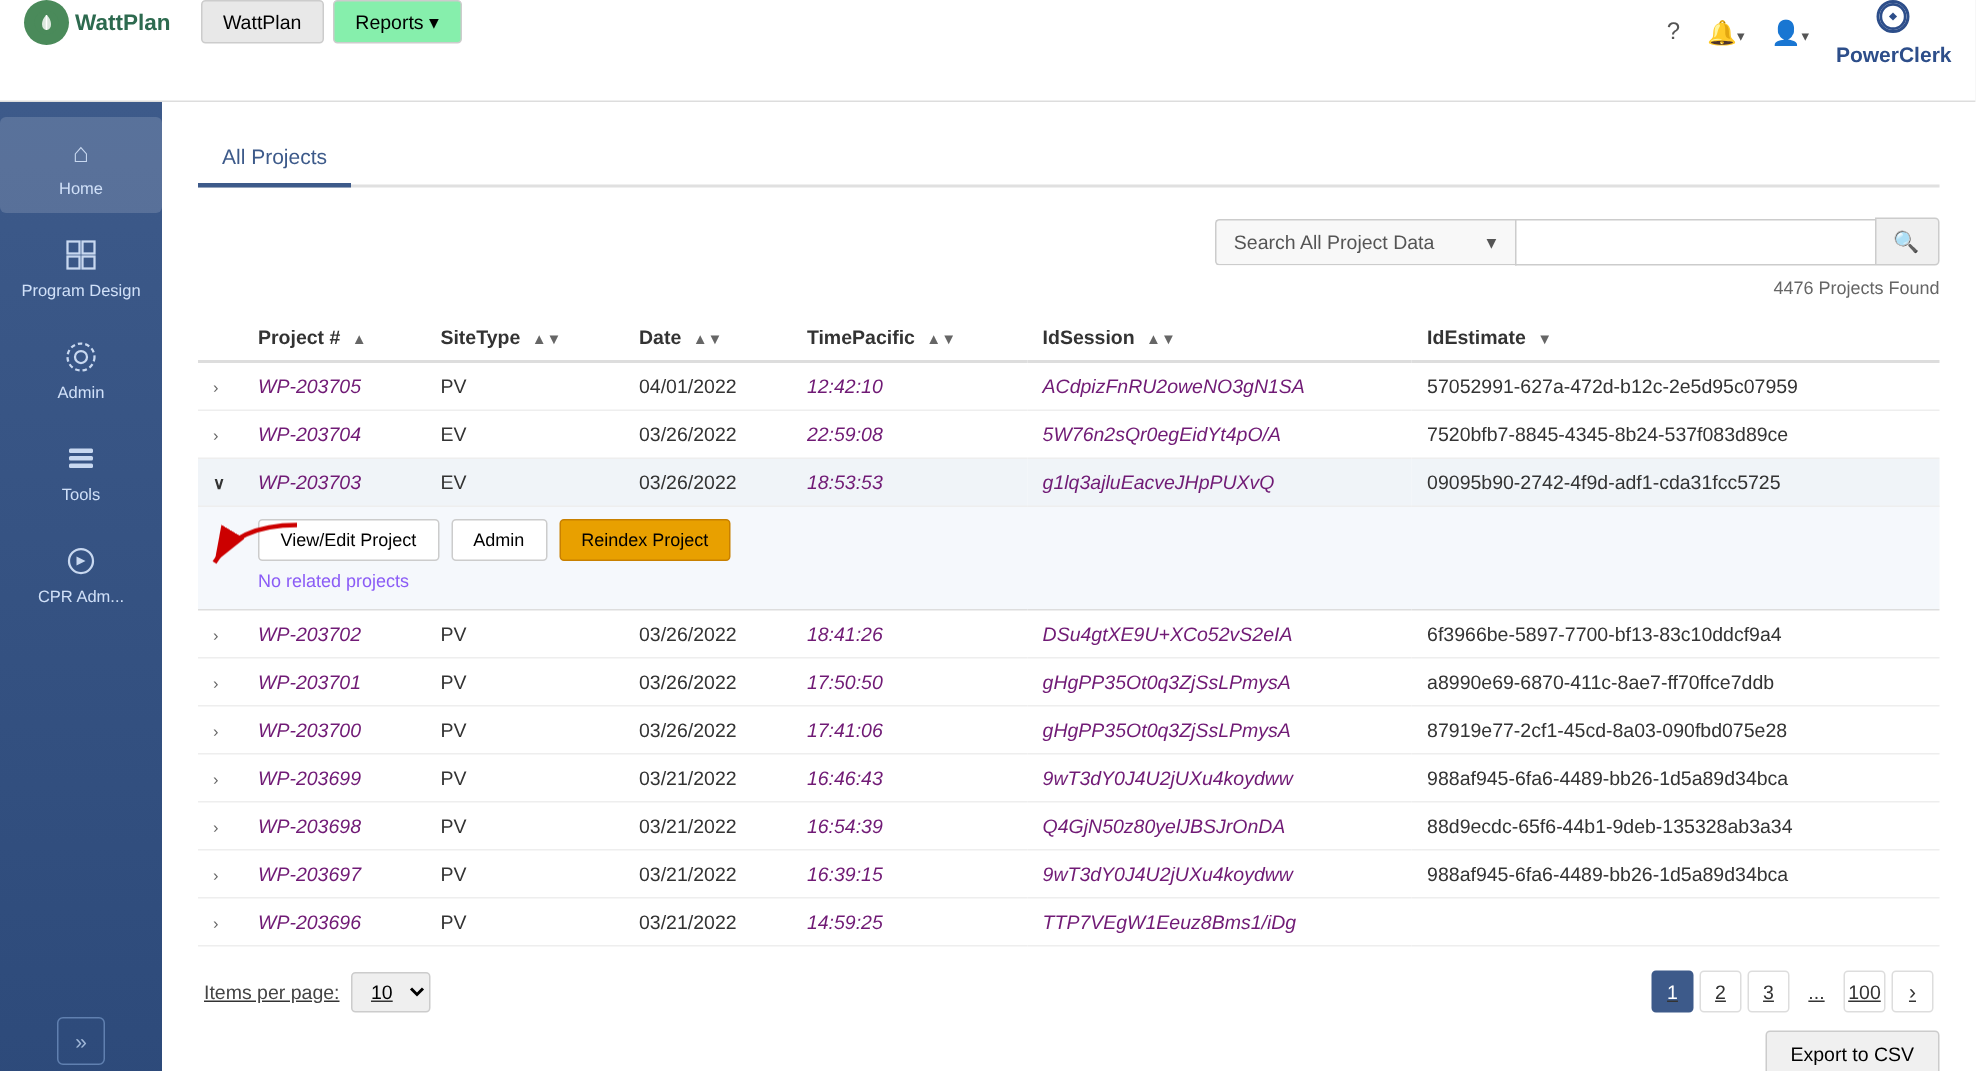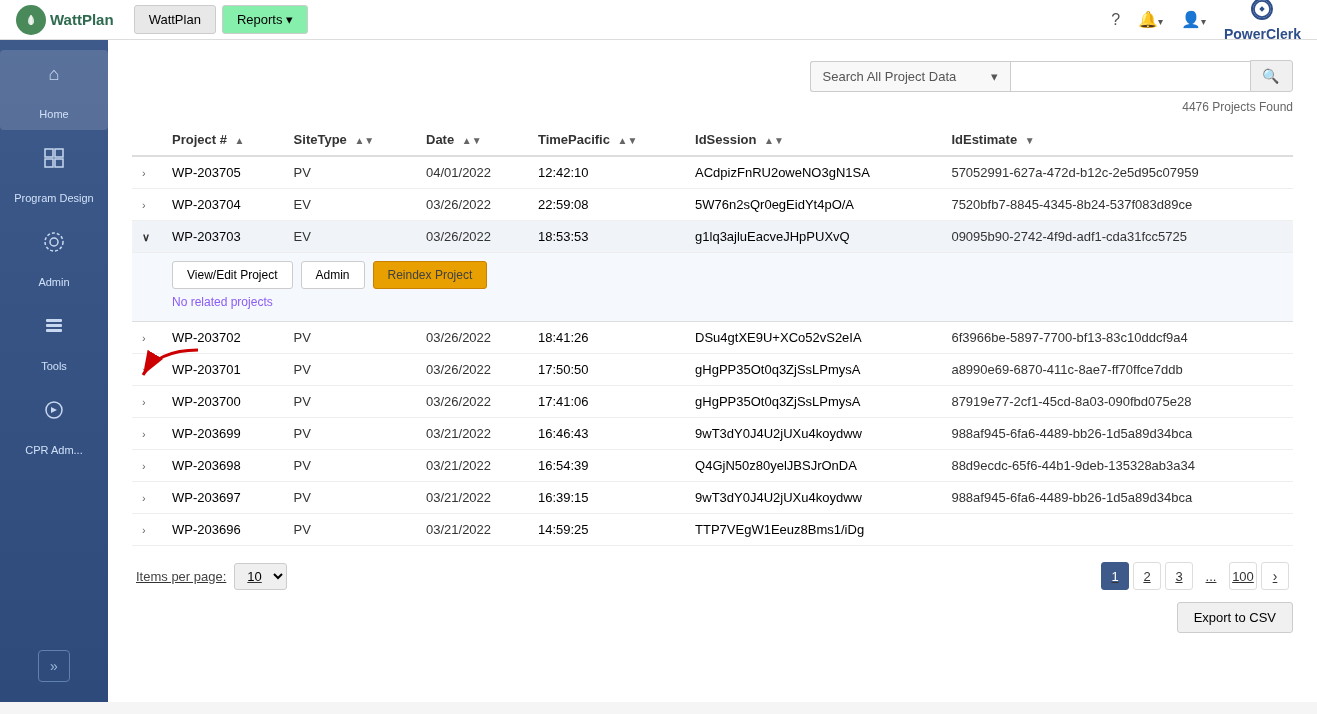--- a/index.html
+++ b/index.html
@@ -1,25 +1,25 @@
 <!DOCTYPE html>
 <html><head>
   <meta charset="utf-8">
   <style>
     * { box-sizing: border-box; margin: 0; padding: 0; }
     body { font-family: Arial, sans-serif; font-size: 13px; background: #f5f5f5; color: #333; }
 
     
     .top-nav {
       display: flex;
-      align-items: center;
+      align-items: flex-start;
       background: #fff;
       border-bottom: 1px solid #ddd;
       padding: 0 16px;
-      height: 40px;
+      height: 68px;
       position: relative;
       z-index: 10;
     }
     .logo-area {
       display: flex;
       align-items: center;
       margin-right: 20px;
     }
     .logo-text {
       font-size: 15px;
@@ -90,21 +90,21 @@
       font-size: 11px;
       gap: 4px;
       border-radius: 4px;
     }
     .sidebar-item.active { background: rgba(255,255,255,0.15); }
     .sidebar-icon {
       width: 28px; height: 28px;
       display: flex; align-items: center; justify-content: center;
       font-size: 18px;
     }
-    .sidebar-label { color: #d0e0f8; font-size: 11px; text-align: right; margin-top: 16px; }
+    .sidebar-label { color: #d0e0f8; font-size: 11px; text-align: right; }
     .sidebar-bottom {
       margin-top: auto;
     }
     .sidebar-expand {
       width: 32px; height: 32px;
       border: 1px solid #6080b0;
       border-radius: 4px;
       display: flex; align-items: center; justify-content: center;
       cursor: pointer;
       color: #a0b8d8;
@@ -209,21 +209,21 @@
       border-bottom: 1px solid #eee;
       vertical-align: middle;
     }
     .data-table tr.expanded { background: #f0f4f8; }
 
     .row-expand {
       cursor: pointer;
       color: #666;
       font-size: 11px;
     }
-    .link-blue { color: #000000; text-decoration: none; }
+    .link-blue { color: #701a75; text-decoration: none; font-style: italic; }
 
     
     .expanded-row td {
       padding: 0;
       border-bottom: 1px solid #ddd;
     }
     .expanded-content {
       padding: 8px 40px 12px;
       background: #f5f8fc;
     }
@@ -249,21 +249,21 @@
       font-size: 12px;
       cursor: pointer;
     }
     .btn-reindex {
       padding: 6px 14px;
       background: #e8a000;
       border: 1px solid #c88000;
       border-radius: 3px;
       font-size: 12px;
       cursor: pointer;
-      color: #404040;
+      color: #000000;
       font-weight: 500;
     }
     .no-related {
       font-size: 12px;
       color: #8b5cf6;
       margin-top: 4px;
     }
 
     
     .pagination-row {
@@ -424,20 +424,23 @@
       </div>
       <span class="sidebar-label">CPR Adm...</span>
     </div>
     <div class="sidebar-bottom" style="margin-top:auto; margin-bottom:10px;">
       <div class="sidebar-expand">»</div>
     </div>
   </div>
 
   <div class="main-content">
 
+    <div class="page-tab">
+      <div class="tab-item active">All Projects</div>
+    </div>
 
     <div class="search-row">
       <div class="search-dropdown">
         <span>Search All Project Data</span>
         <span>▾</span>
       </div>
       <input type="text" class="search-input" value="" style="">
       <button class="search-btn">
         <span>🔍</span>
       </button>

